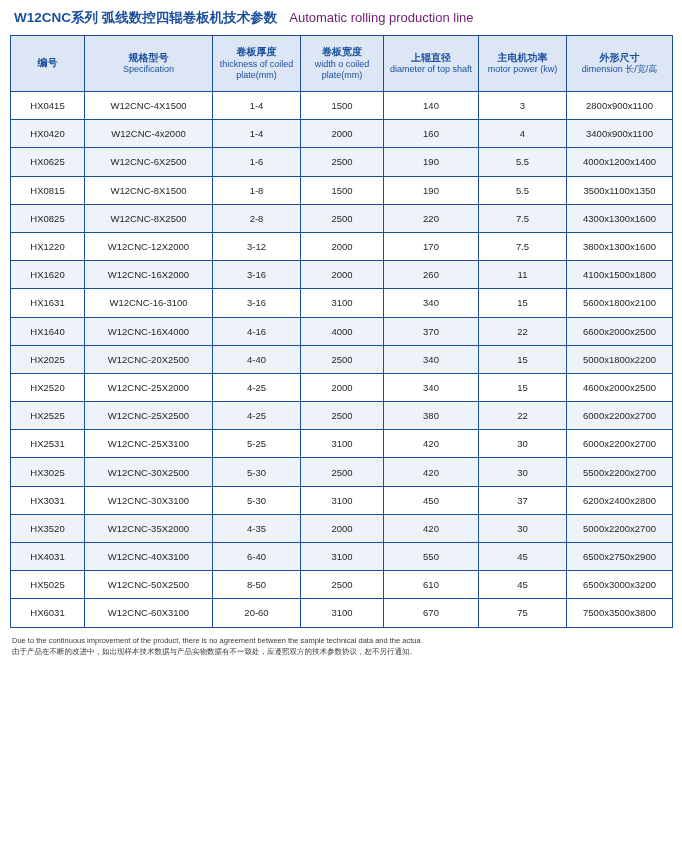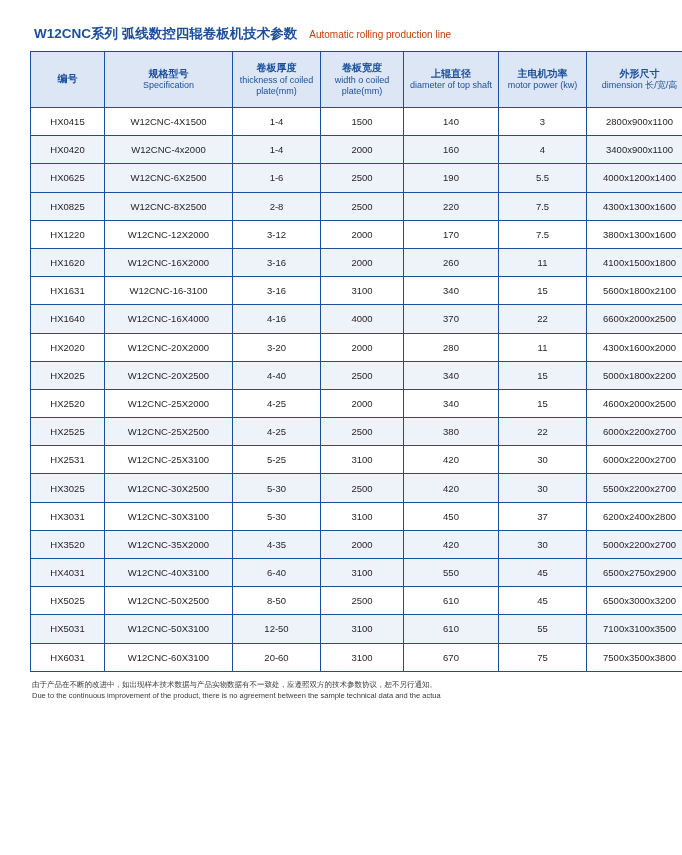--- a/index.html
+++ b/index.html
@@ -12,39 +12,38 @@
     background: #ffffff;
     font-family: "Liberation Sans", sans-serif;
     color: #231f20;
     overflow: hidden;
   }
   .page {
     position: relative;
     width: 548px;
     height: 855px;
     box-sizing: border-box;
-    padding: 16px 10px;
-    margin-left: 20px;
+    padding: 0 10px;
   }
   .title-bar {
     display: flex;
     align-items: baseline;
     padding: 9px 0 8px 4px;
     white-space: nowrap;
   }
   .title-cn {
     font-size: 13.5px;
     font-weight: bold;
     color: #1b4f9c;
     letter-spacing: 0px;
   }
   .title-en {
-    font-size: 10px;
+    font-size: 13px;
     font-weight: normal;
-    color: #c2410c;
+    color: #701a75;
     margin-left: 12px;
   }
   table.spec {
     border-collapse: collapse;
     width: 662px;
     table-layout: fixed;
     border: 1px solid #1b4f9c;
   }
   table.spec th {
     background: #dce6f4;
@@ -172,20 +171,29 @@
         </tr>
         <tr class="alt">
           <td>HX0625</td>
           <td>W12CNC-6X2500</td>
           <td>1-6</td>
           <td>2500</td>
           <td>190</td>
           <td>5.5</td>
           <td>4000x1200x1400</td>
         </tr>
+        <tr>
+          <td>HX0815</td>
+          <td>W12CNC-8X1500</td>
+          <td>1-8</td>
+          <td>1500</td>
+          <td>190</td>
+          <td>5.5</td>
+          <td>3500x1100x1350</td>
+        </tr>
         <tr class="alt">
           <td>HX0825</td>
           <td>W12CNC-8X2500</td>
           <td>2-8</td>
           <td>2500</td>
           <td>220</td>
           <td>7.5</td>
           <td>4300x1300x1600</td>
         </tr>
         <tr>
@@ -217,29 +225,20 @@
         </tr>
         <tr class="alt">
           <td>HX1640</td>
           <td>W12CNC-16X4000</td>
           <td>4-16</td>
           <td>4000</td>
           <td>370</td>
           <td>22</td>
           <td>6600x2000x2500</td>
         </tr>
-        <tr>
-          <td>HX2020</td>
-          <td>W12CNC-20X2000</td>
-          <td>3-20</td>
-          <td>2000</td>
-          <td>280</td>
-          <td>11</td>
-          <td>4300x1600x2000</td>
-        </tr>
         <tr class="alt">
           <td>HX2025</td>
           <td>W12CNC-20X2500</td>
           <td>4-40</td>
           <td>2500</td>
           <td>340</td>
           <td>15</td>
           <td>5000x1800x2200</td>
         </tr>
         <tr>
@@ -307,39 +306,30 @@
         </tr>
         <tr>
           <td>HX5025</td>
           <td>W12CNC-50X2500</td>
           <td>8-50</td>
           <td>2500</td>
           <td>610</td>
           <td>45</td>
           <td>6500x3000x3200</td>
         </tr>
-        <tr class="alt">
-          <td>HX5031</td>
-          <td>W12CNC-50X3100</td>
-          <td>12-50</td>
-          <td>3100</td>
-          <td>610</td>
-          <td>55</td>
-          <td>7100x3100x3500</td>
-        </tr>
         <tr>
           <td>HX6031</td>
           <td>W12CNC-60X3100</td>
           <td>20-60</td>
           <td>3100</td>
           <td>670</td>
           <td>75</td>
           <td>7500x3500x3800</td>
         </tr>
       </tbody>
   </table>
 
   <div class="footnote">
+    <div>Due to the continuous improvement of the product, there is no agreement between the sample technical data and the actua</div>
     <div>由于产品在不断的改进中，如出现样本技术数据与产品实物数据有不一致处，应遵照双方的技术参数协议，恕不另行通知。</div>
-    <div>Due to the continuous improvement of the product, there is no agreement between the sample technical data and the actua</div>
   </div>
 
 </div>
 
 </body></html>

